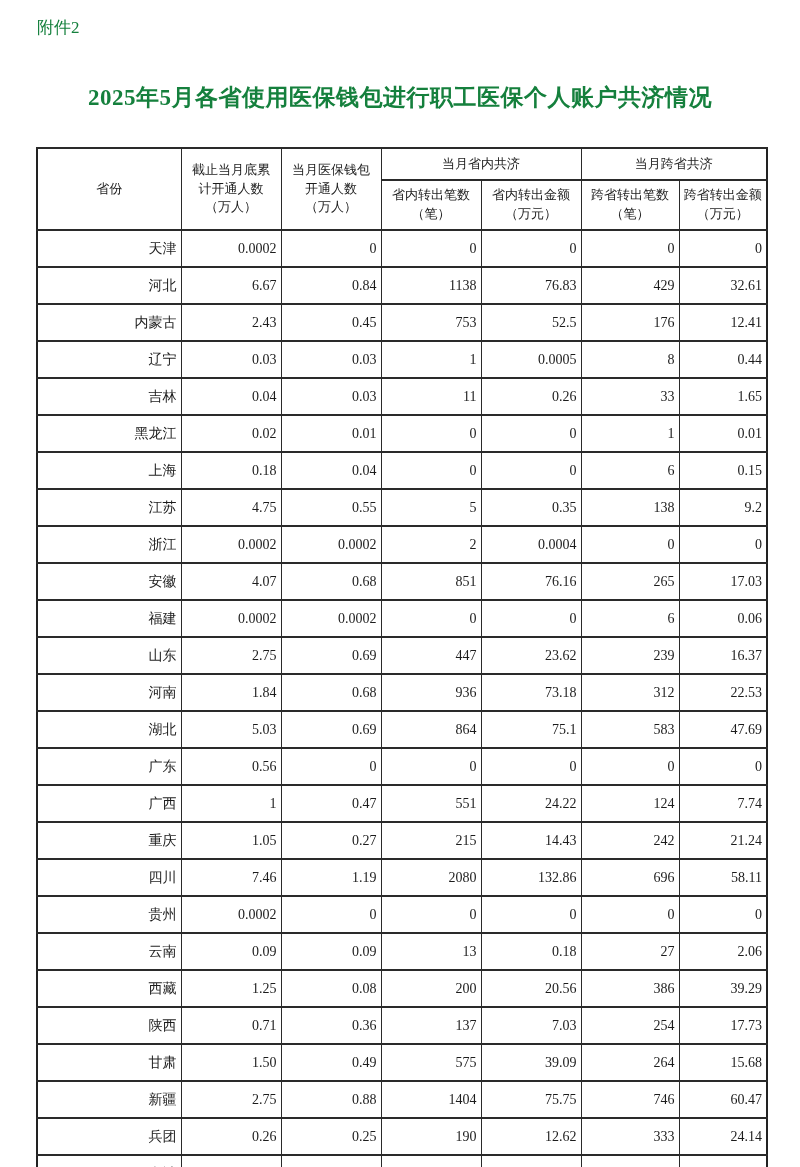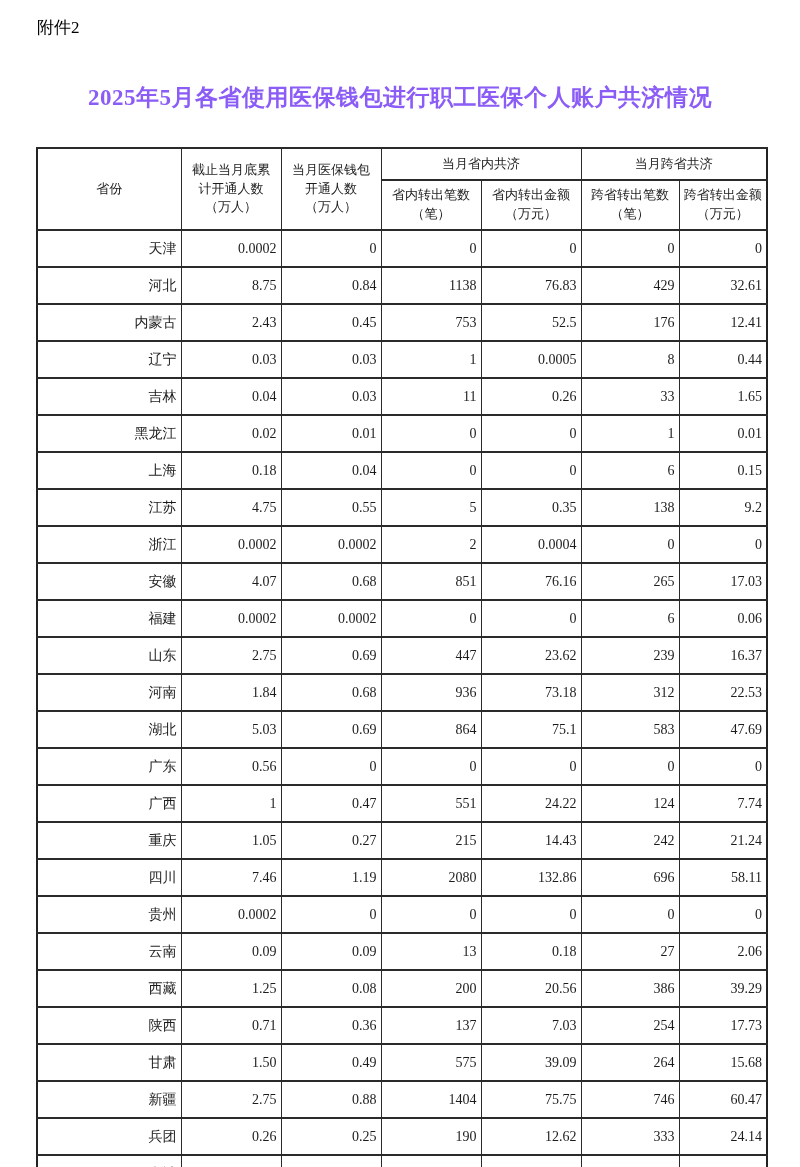--- a/index.html
+++ b/index.html
@@ -14,33 +14,33 @@
     background: #ffffff;
     color: #1c1c1c;
     font-family: "Liberation Serif", "DejaVu Serif", serif;
     overflow: hidden;
   }
   .attachment {
     position: absolute;
     left: 37px;
     top: 16px;
     font-size: 17px;
-    color: #000000;
+    color: #15803d;
   }
   .doc-title {
     position: absolute;
     left: 0;
     top: 82px;
     width: 800px;
     margin: 0;
     text-align: center;
     font-size: 23px;
     font-weight: bold;
     letter-spacing: 0.5px;
-    color: #8b5cf6;
+    color: #15803d;
     font-family: "Liberation Serif", "DejaVu Serif", serif;
   }
   table.data-table {
     position: absolute;
     left: 36px;
     top: 147px;
     width: 730px;
     border-collapse: collapse;
     table-layout: fixed;
     font-size: 14px;
@@ -135,21 +135,21 @@
           <td class="province">天津</td>
           <td class="num">0.0002</td>
           <td class="num">0</td>
           <td class="num">0</td>
           <td class="num">0</td>
           <td class="num">0</td>
           <td class="num">0</td>
         </tr>
         <tr>
           <td class="province">河北</td>
-          <td class="num">8.75</td>
+          <td class="num">6.67</td>
           <td class="num">0.84</td>
           <td class="num">1138</td>
           <td class="num">76.83</td>
           <td class="num">429</td>
           <td class="num">32.61</td>
         </tr>
         <tr>
           <td class="province">内蒙古</td>
           <td class="num">2.43</td>
           <td class="num">0.45</td>

